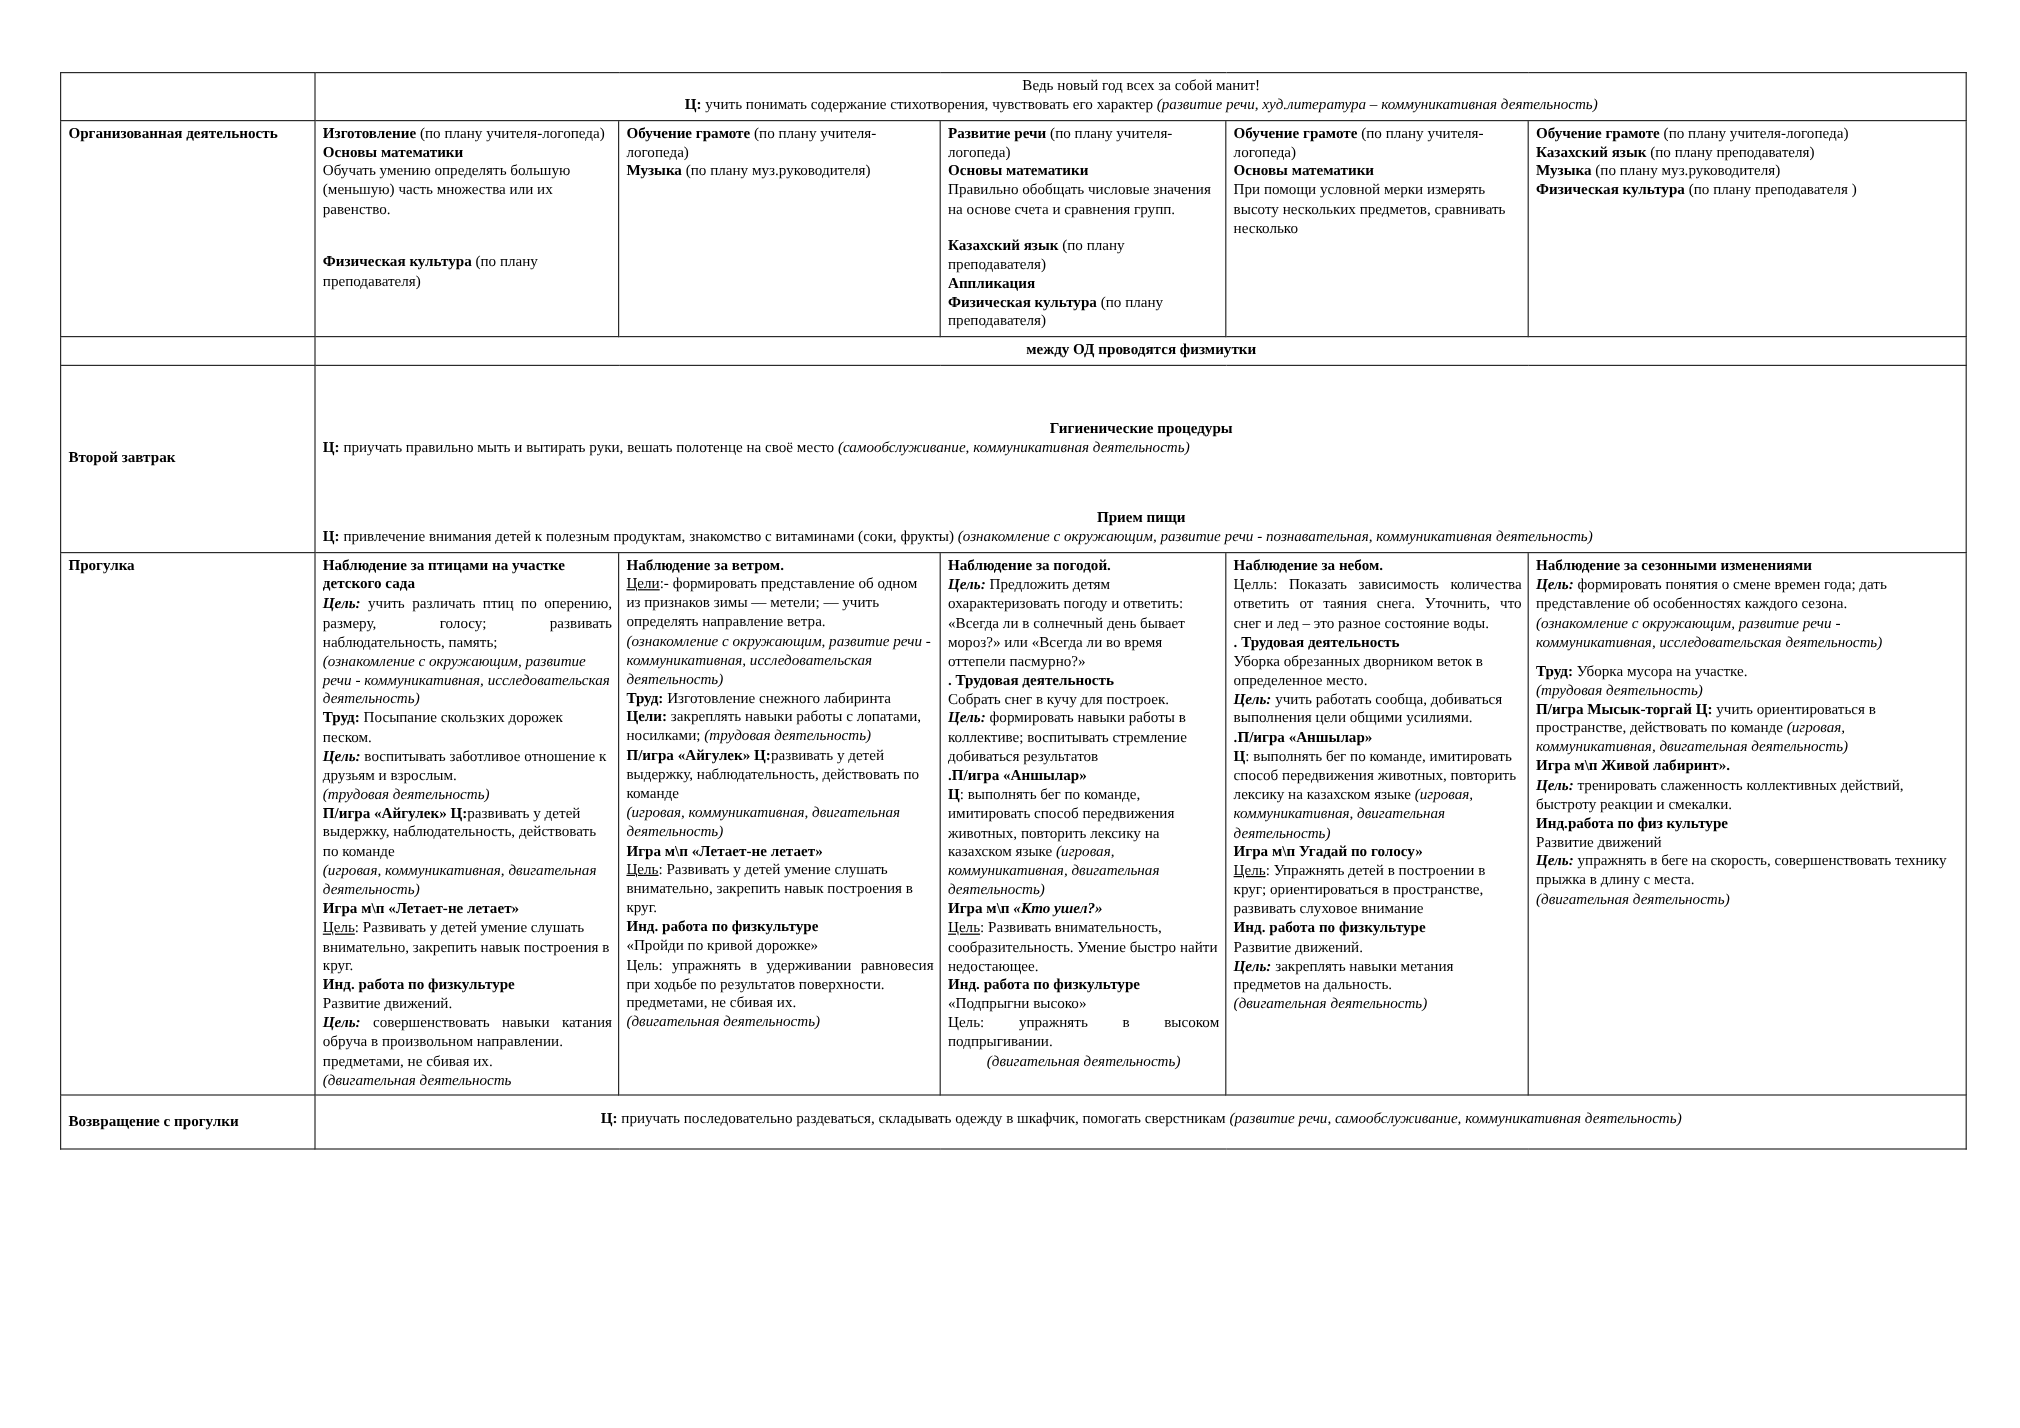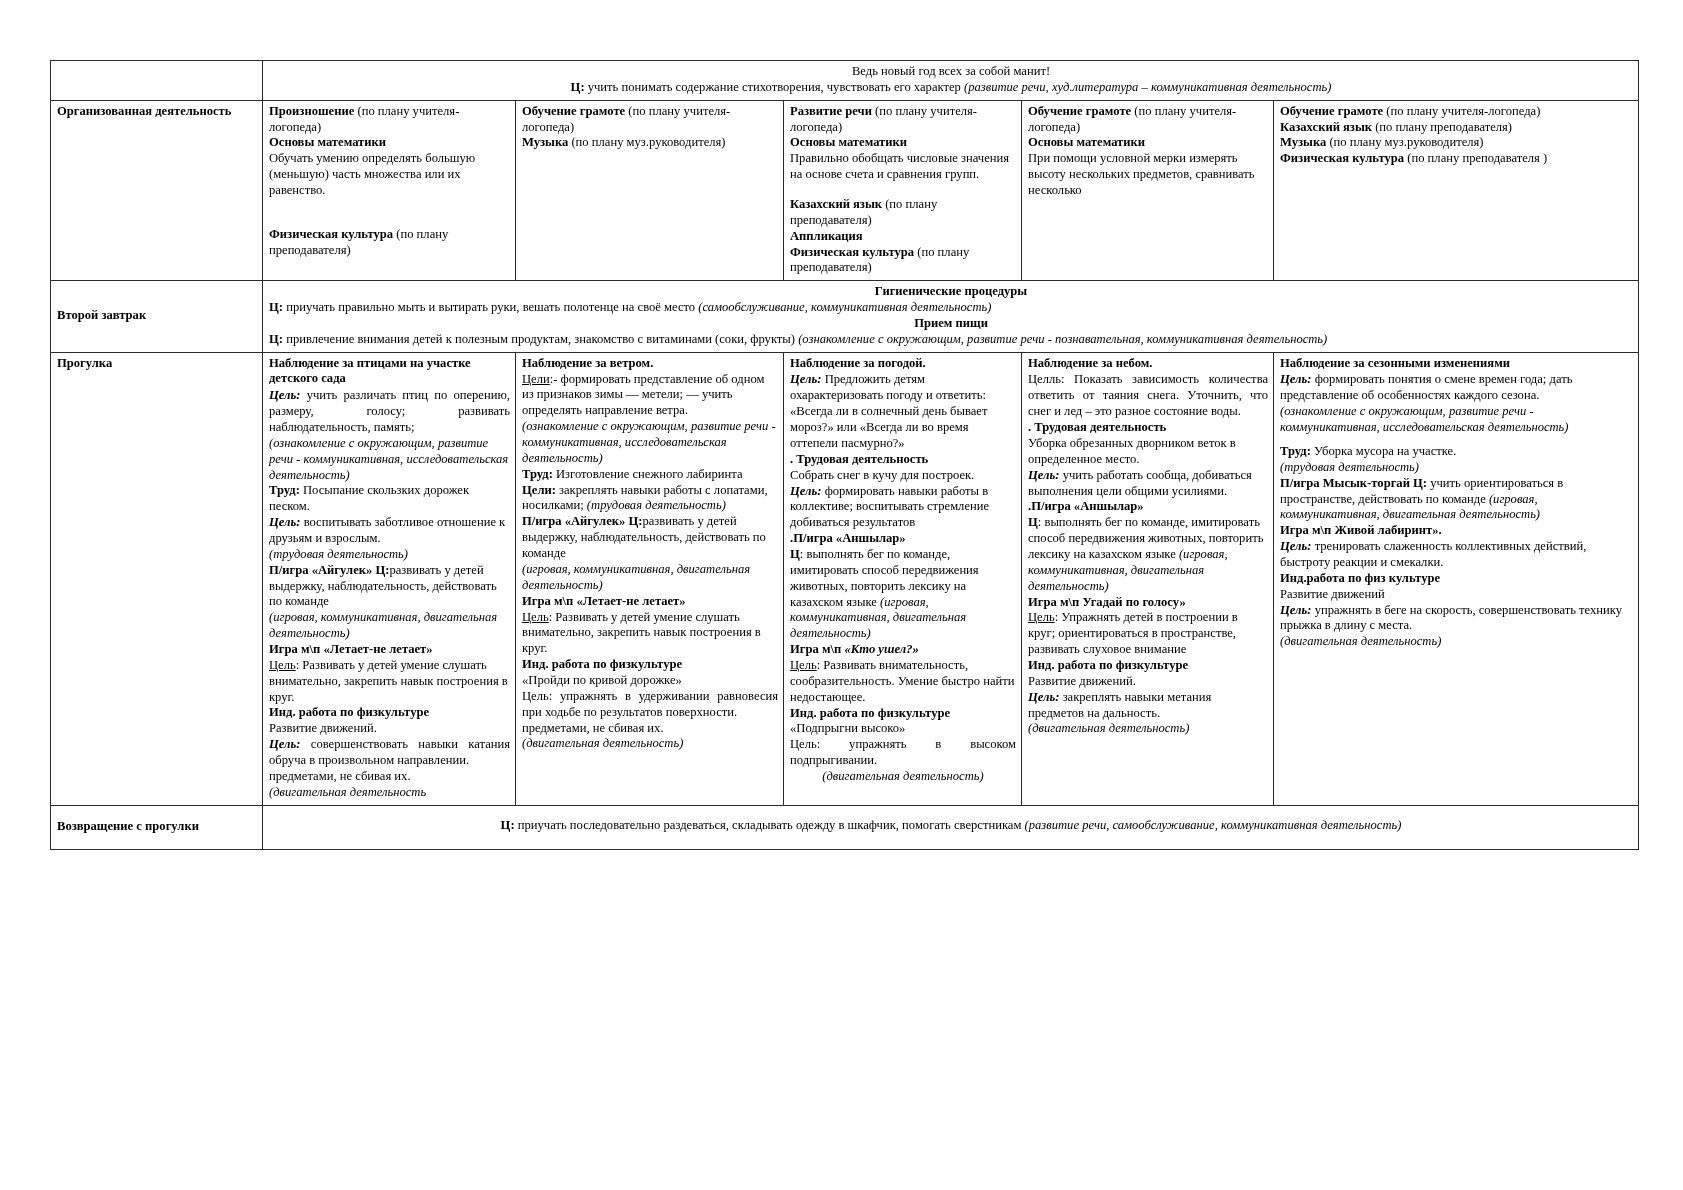--- a/index.html
+++ b/index.html
@@ -61,21 +61,21 @@
     text-align: center;
     font-size: 12.8px;
     line-height: 1.35;
   }
   .bigband {
     text-align: center;
     font-weight: bold;
     font-size: 12.8px;
     padding: 3px 4px;
   }
-  .block-center { text-align: center; font-weight: bold; }
+  .block-center { text-align: center; font-weight: bold; margin-top: 42px; }
   .walk-head {
     font-weight: bold;
     line-height: 1.25;
     display: block;
     margin-bottom: 1px;
   }
   .walk-head-left {
     font-weight: bold;
     display: block;
   }
@@ -106,21 +106,21 @@
         <td colspan="5" class="banner">
           <p>Ведь новый год всех за собой манит!</p>
           <p><span class="b">Ц:</span><span> учить понимать содержание стихотворения, чувствовать его характер </span><span class="i">(развитие речи, худ.литература – коммуникативная деятельность)</span></p>
         </td>
       </tr>
 
       <tr>
         <td class="rowlabel">Организованная деятельность</td>
 
         <td>
-          <p><span class="b">Произношение</span><span> (по плану учителя-логопеда)</span></p>
+          <p><span class="b">Изготовление</span><span> (по плану учителя-логопеда)</span></p>
           <p><span class="b">Основы математики</span></p>
           <p>Обучать  умению определять большую (меньшую) часть множества или их равенство.</p>
           <span class="gap-l"></span>
           <p><span class="b">Физическая культура</span><span> (по плану преподавателя)</span></p>
         </td>
 
         <td>
           <p><span class="b">Обучение грамоте</span><span> (по плану учителя-логопеда)</span></p>
           <p><span class="b">Музыка</span><span> (по плану муз.руководителя)</span></p>
         </td>
@@ -142,20 +142,24 @@
         </td>
 
         <td>
           <p><span class="b">Обучение грамоте</span><span> (по плану учителя-логопеда)</span></p>
           <p><span class="b">Казахский язык</span><span> (по плану преподавателя)</span></p>
           <p><span class="b">Музыка</span><span> (по плану муз.руководителя)</span></p>
           <p><span class="b"> Физическая культура</span><span> (по плану преподавателя )</span></p>
         </td>
       </tr>
 
+      <tr>
+        <td></td>
+        <td colspan="5" class="bigband">между ОД проводятся физмиутки</td>
+      </tr>
 
       <tr>
         <td class="rowlabel" style="vertical-align:middle">Второй завтрак</td>
         <td colspan="5">
           <p class="block-center">Гигиенические процедуры</p>
           <p><span class="b">Ц:</span><span> приучать правильно мыть и вытирать руки, вешать полотенце на своё место </span><span class="i">(самообслуживание, коммуникативная деятельность)</span></p>
           <p class="block-center">Прием пищи</p>
           <p><span class="b">Ц:</span><span> привлечение внимания детей к полезным продуктам, знакомство с витаминами (соки, фрукты) </span><span class="i">(ознакомление с окружающим, развитие речи - познавательная, коммуникативная деятельность)</span></p>
         </td>
       </tr>

